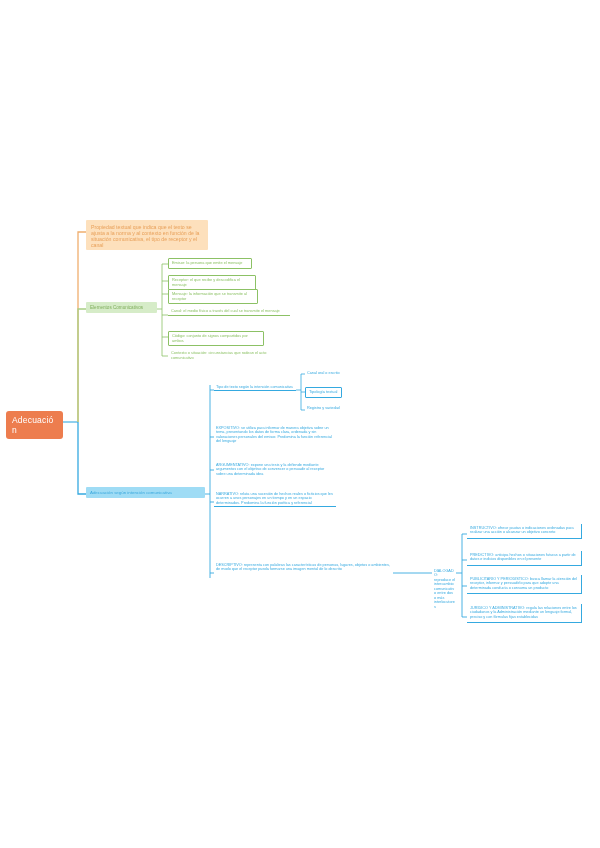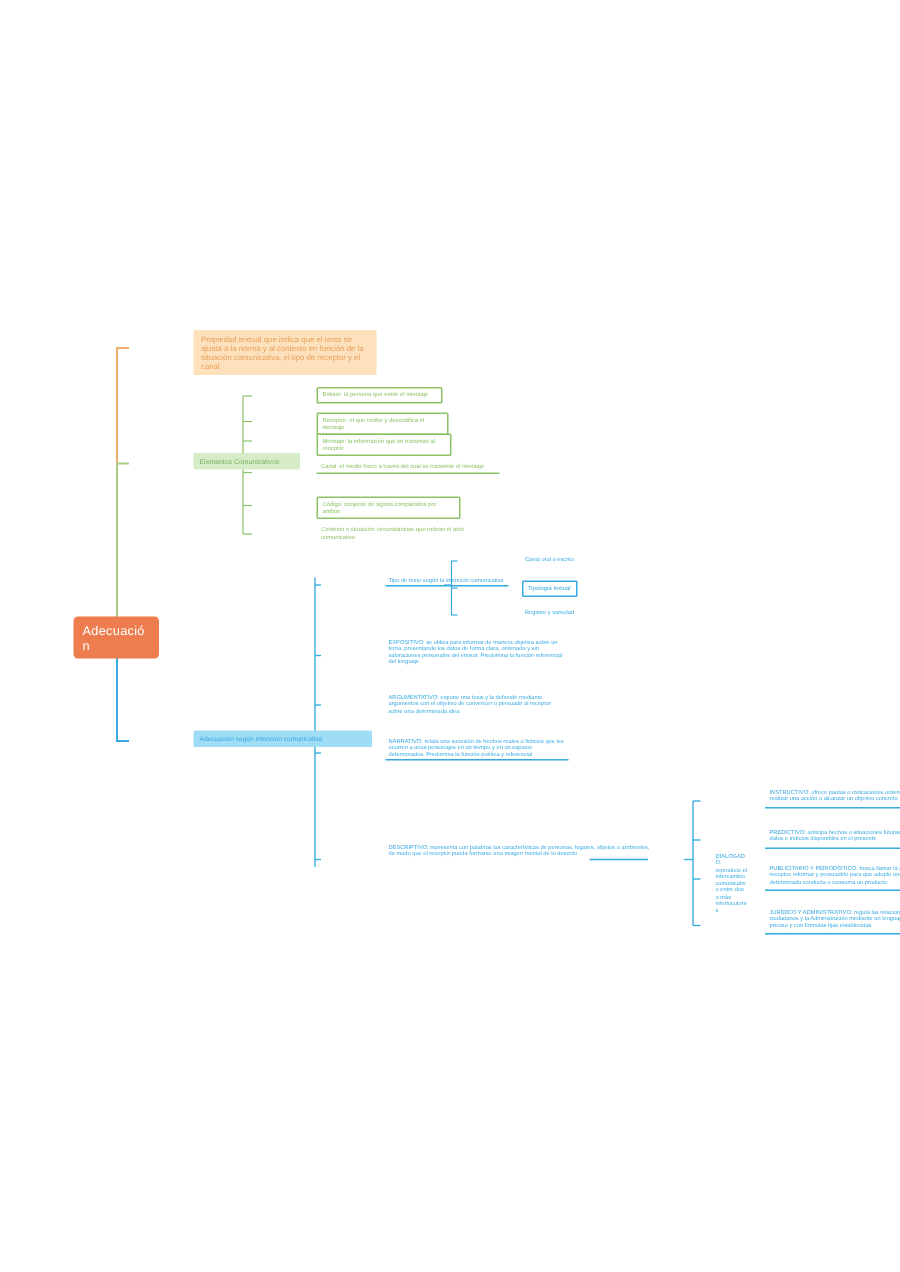--- a/index.html
+++ b/index.html
@@ -24,21 +24,20 @@
     height: 848px;
   }
 
   
   .node {
     position: absolute;
     box-sizing: border-box;
     line-height: 1.18;
     word-wrap: break-word;
     overflow: hidden;
-    margin-left: 43px;
   }
 
   
   .root-node {
     background: #ed7d4e;
     color: #ffffff;
     border-radius: 3px;
     font-size: 8.5px;
     padding: 4px 6px;
     letter-spacing: 0.2px;

